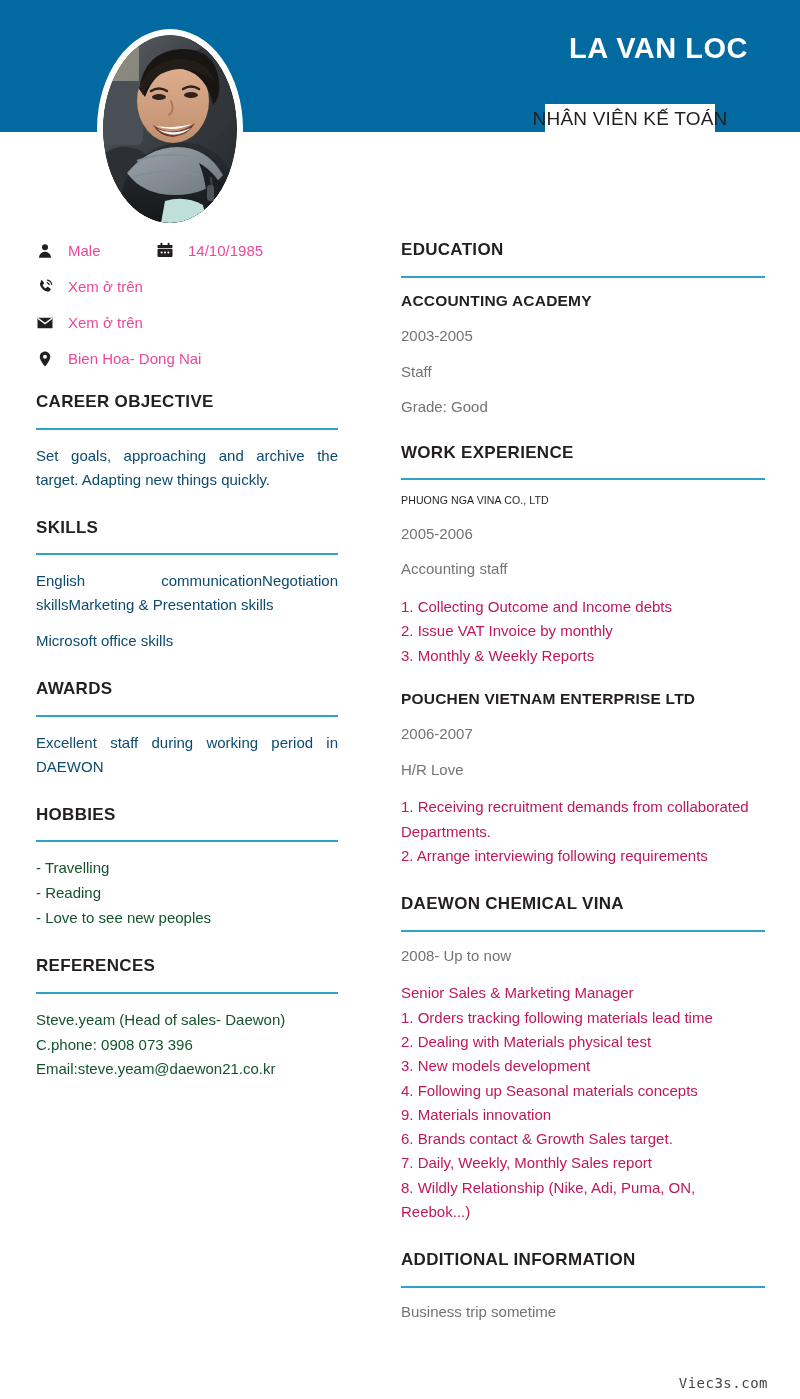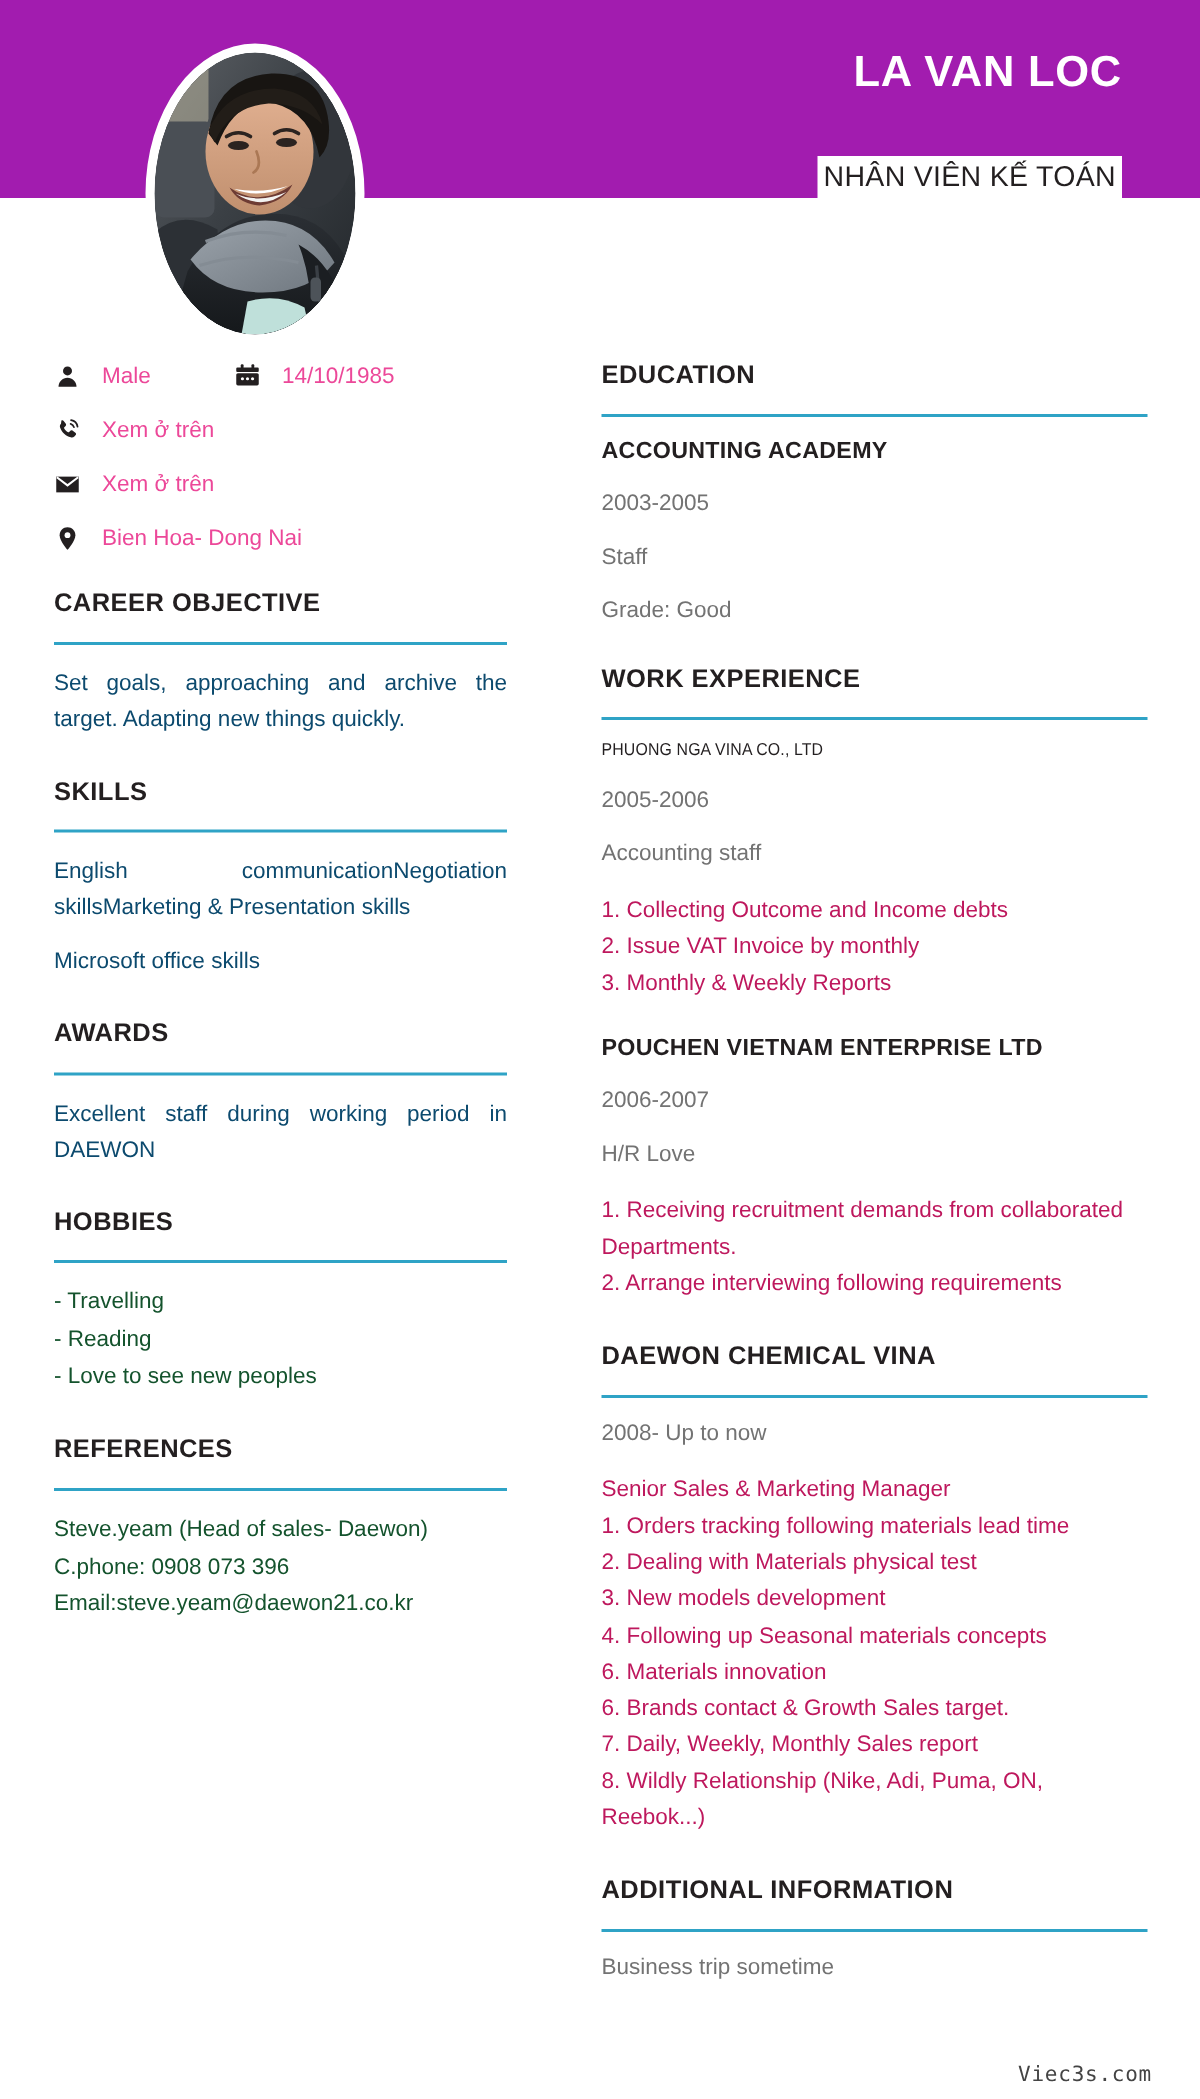--- a/index.html
+++ b/index.html
@@ -13,38 +13,38 @@
     position: relative;
     font-family: "Liberation Sans", sans-serif;
     color: #231f20;
     overflow: hidden;
   }
 
   
   .header {
     position: relative;
     height: 132px;
-    background: #a21caf;
+    background: #0369a1;
   }
   .header-title {
     position: absolute;
     right: 52px;
     top: 34px;
     font-size: 29px;
     font-weight: bold;
     letter-spacing: 0.5px;
     color: #ffffff;
     text-align: right;
     line-height: 1;
   }
   .header-badge {
     position: absolute;
     left: 545px;
     top: 104px;
-    width: 203px;
+    width: 170px;
     height: 30px;
     background: #ffffff;
     display: flex;
     align-items: center;
     justify-content: center;
   }
   .header-badge span {
     font-size: 19px;
     font-weight: normal;
     color: #231f20;
@@ -404,21 +404,21 @@
 
     <div class="sec-block">
       <div class="sec-head">DAEWON CHEMICAL VINA</div>
       <p class="entry-line">2008- Up to now</p>
       <div class="entry-duties">
         <div>Senior Sales &amp; Marketing Manager</div>
         <div>1. Orders tracking following materials lead time</div>
         <div>2. Dealing with Materials physical test</div>
         <div>3. New models development</div>
         <div>4. Following up Seasonal materials concepts</div>
-        <div>6. Materials innovation</div>
+        <div>9. Materials innovation</div>
         <div>6. Brands contact &amp; Growth Sales target.</div>
         <div>7. Daily, Weekly, Monthly Sales report</div>
         <div>8. Wildly Relationship (Nike, Adi, Puma, ON, Reebok...)</div>
       </div>
     </div>
 
     <div class="sec-block">
       <div class="sec-head">ADDITIONAL INFORMATION</div>
       <p class="entry-line">Business trip sometime</p>
     </div>

